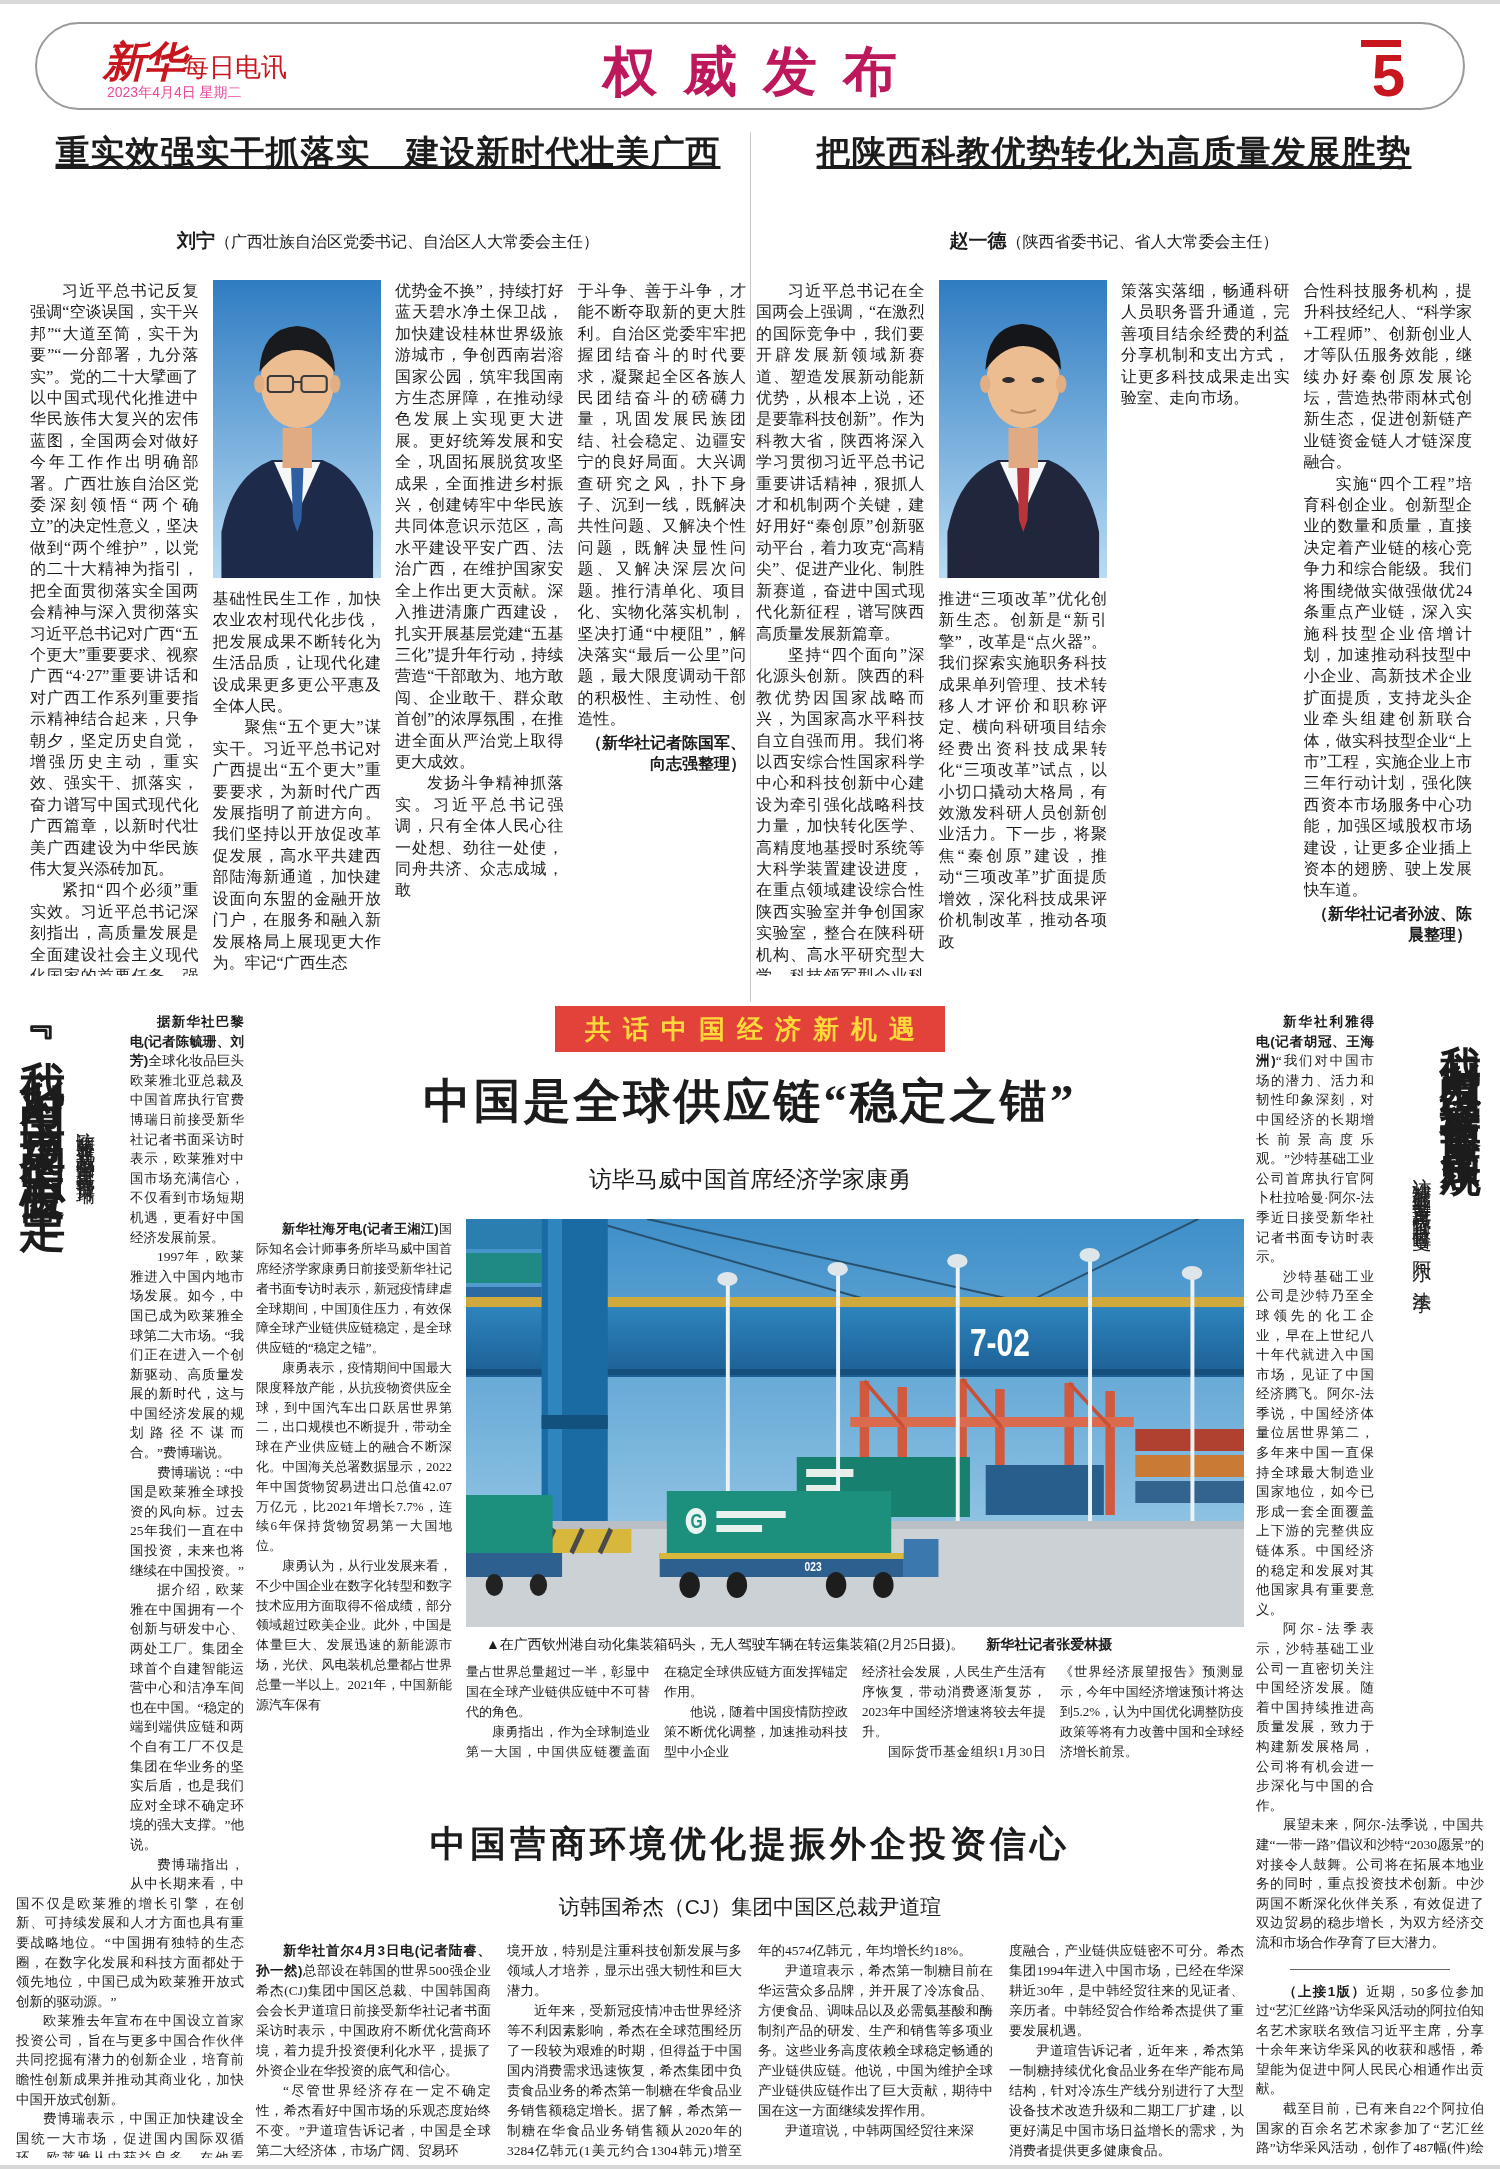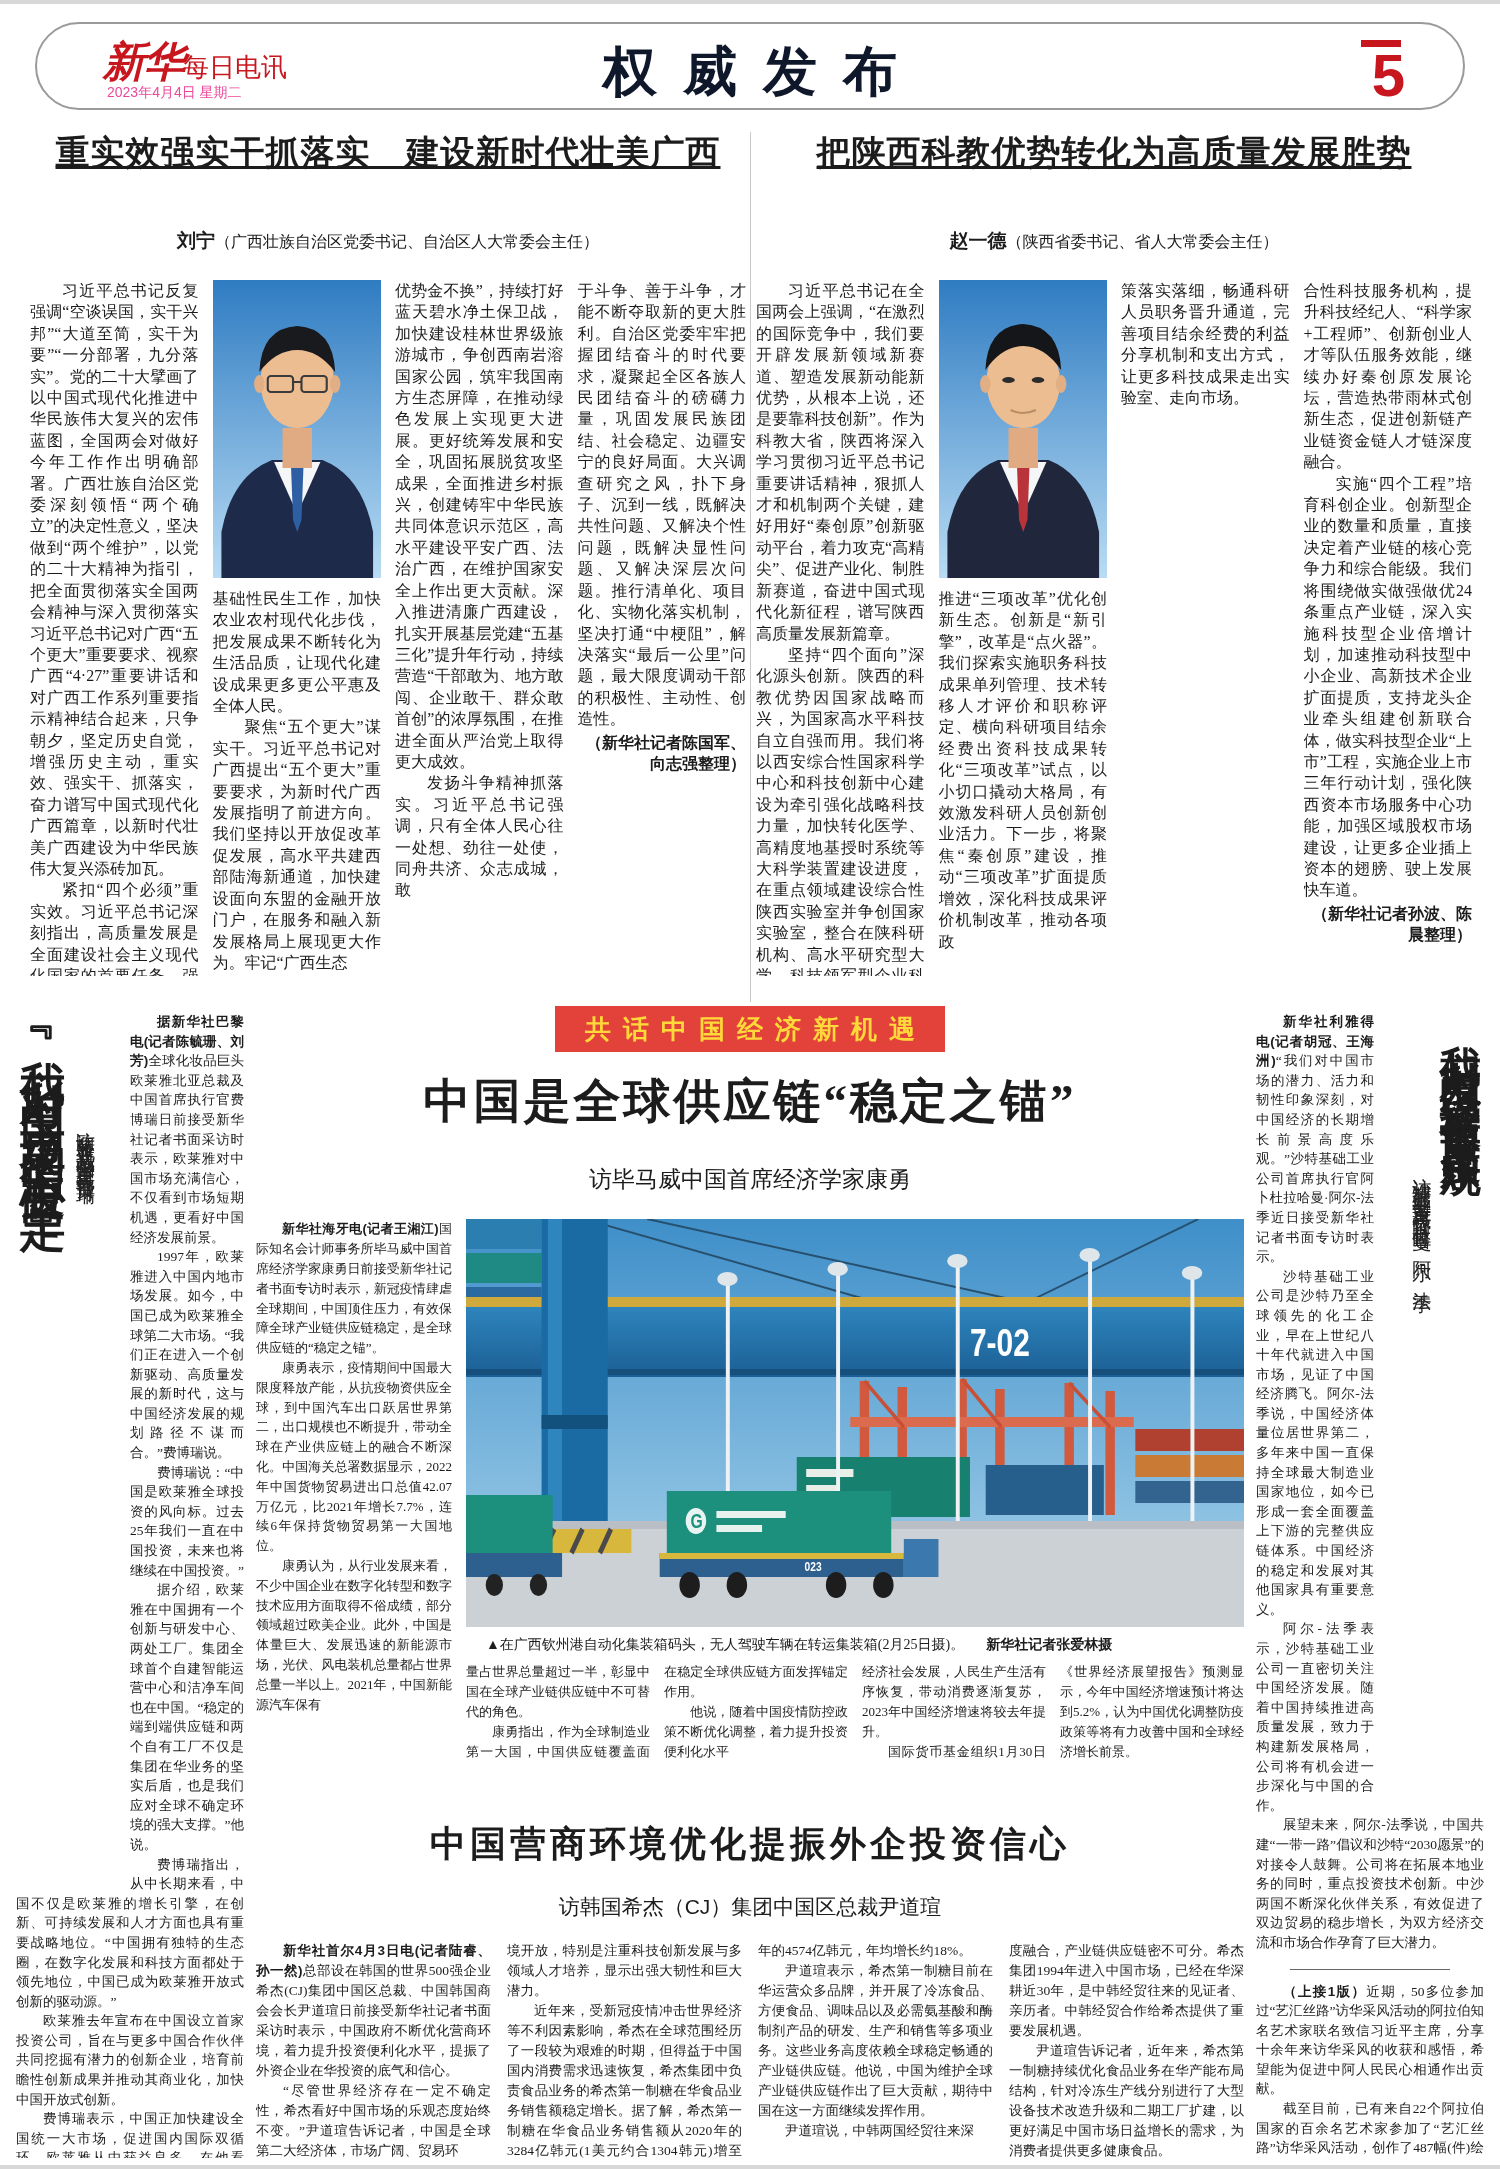--- a/index.html
+++ b/index.html
@@ -7,21 +7,21 @@
         font-family:"Liberation Serif","DejaVu Serif",serif;color:#1c1c1c;}
   .edge{position:absolute;left:0;width:100%;height:4px;background:#d8d8d8;}
   .edge.top{top:0;} .edge.bottom{bottom:0;}
 
   
   .masthead{position:absolute;left:35px;top:22px;width:1426px;height:84px;border:2px solid #9a9a9a;border-radius:46px;background:#fff;}
   .brand{position:absolute;left:66px;top:10px;color:#c8161e;white-space:nowrap;}
   .brand-script{font-size:42px;font-weight:bold;font-style:italic;font-family:"DejaVu Serif",serif;letter-spacing:-2px;}
   .brand-rest{font-size:26px;font-weight:normal;font-family:"Liberation Sans","DejaVu Sans",sans-serif;}
   .m-date{position:absolute;left:70px;top:60px;font-size:14px;color:#ec4899;font-family:Liberation Sans, sans-serif;}
-  .m-title{position:absolute;left:0;right:0;top:12px;text-align:center;color:#0f172a;font-size:54px;font-weight:bold;
+  .m-title{position:absolute;left:0;right:0;top:12px;text-align:center;color:#be185d;font-size:54px;font-weight:bold;
            letter-spacing:26px;padding-left:26px;font-family:"Liberation Serif",serif;}
   .m-num{position:absolute;right:58px;top:22px;color:#c8161e;font-size:60px;line-height:60px;font-weight:bold;font-family:"Liberation Sans",sans-serif;}
   .m-num-bar{position:absolute;right:62px;top:16px;width:40px;height:7px;background:#c8161e;}
 
   
   .art{position:absolute;top:118px;width:716px;}
   .art.gx{left:30px;} .art.sx{left:756px;}
   .art-headline{text-align:center;font-size:34px;font-weight:bold;letter-spacing:1px;margin:12px 0 0;
                 font-family:"Liberation Sans","DejaVu Sans",sans-serif;white-space:nowrap;text-decoration:underline;}
   .art-byline{text-align:center;margin-top:52px;white-space:nowrap;}
@@ -332,21 +332,21 @@
         <div class="caption">
           <span>▲在广西钦州港自动化集装箱码头，无人驾驶车辆在转运集装箱(2月25日摄)。</span><b>新华社记者张爱林摄</b>
         </div>
         <div class="mid-row2">
           <div class="col">
               <p class="para ni">量占世界总量超过一半，彰显中国在全球产业链供应链中不可替代的角色。</p>
               <p class="para">康勇指出，作为全球制造业第一大国，中国供应链覆盖面广。疫情期间，中国有效统筹疫情防控和经济社会发展，保障经济实现增长的同时，也</p>
             </div>
           <div class="col">
               <p class="para ni">在稳定全球供应链方面发挥锚定作用。</p>
-              <p class="para">他说，随着中国疫情防控政策不断优化调整，着力提升投资便利化水平</p>
+              <p class="para">他说，随着中国疫情防控政策不断优化调整，加速推动科技型中小企业</p>
             </div>
           <div class="col">
               <p class="para ni">经济社会发展，人民生产生活有序恢复，带动消费逐渐复苏，2023年中国经济增速将较去年提升。</p>
               <p class="para">国际货币基金组织1月30日发布</p>
             </div>
           <div class="col">
               <p class="para ni">《世界经济展望报告》预测显示，今年中国经济增速预计将达到5.2%，认为中国优化调整防疫政策等将有力改善中国和全球经济增长前景。</p>
             </div>
         </div>
       </div>

